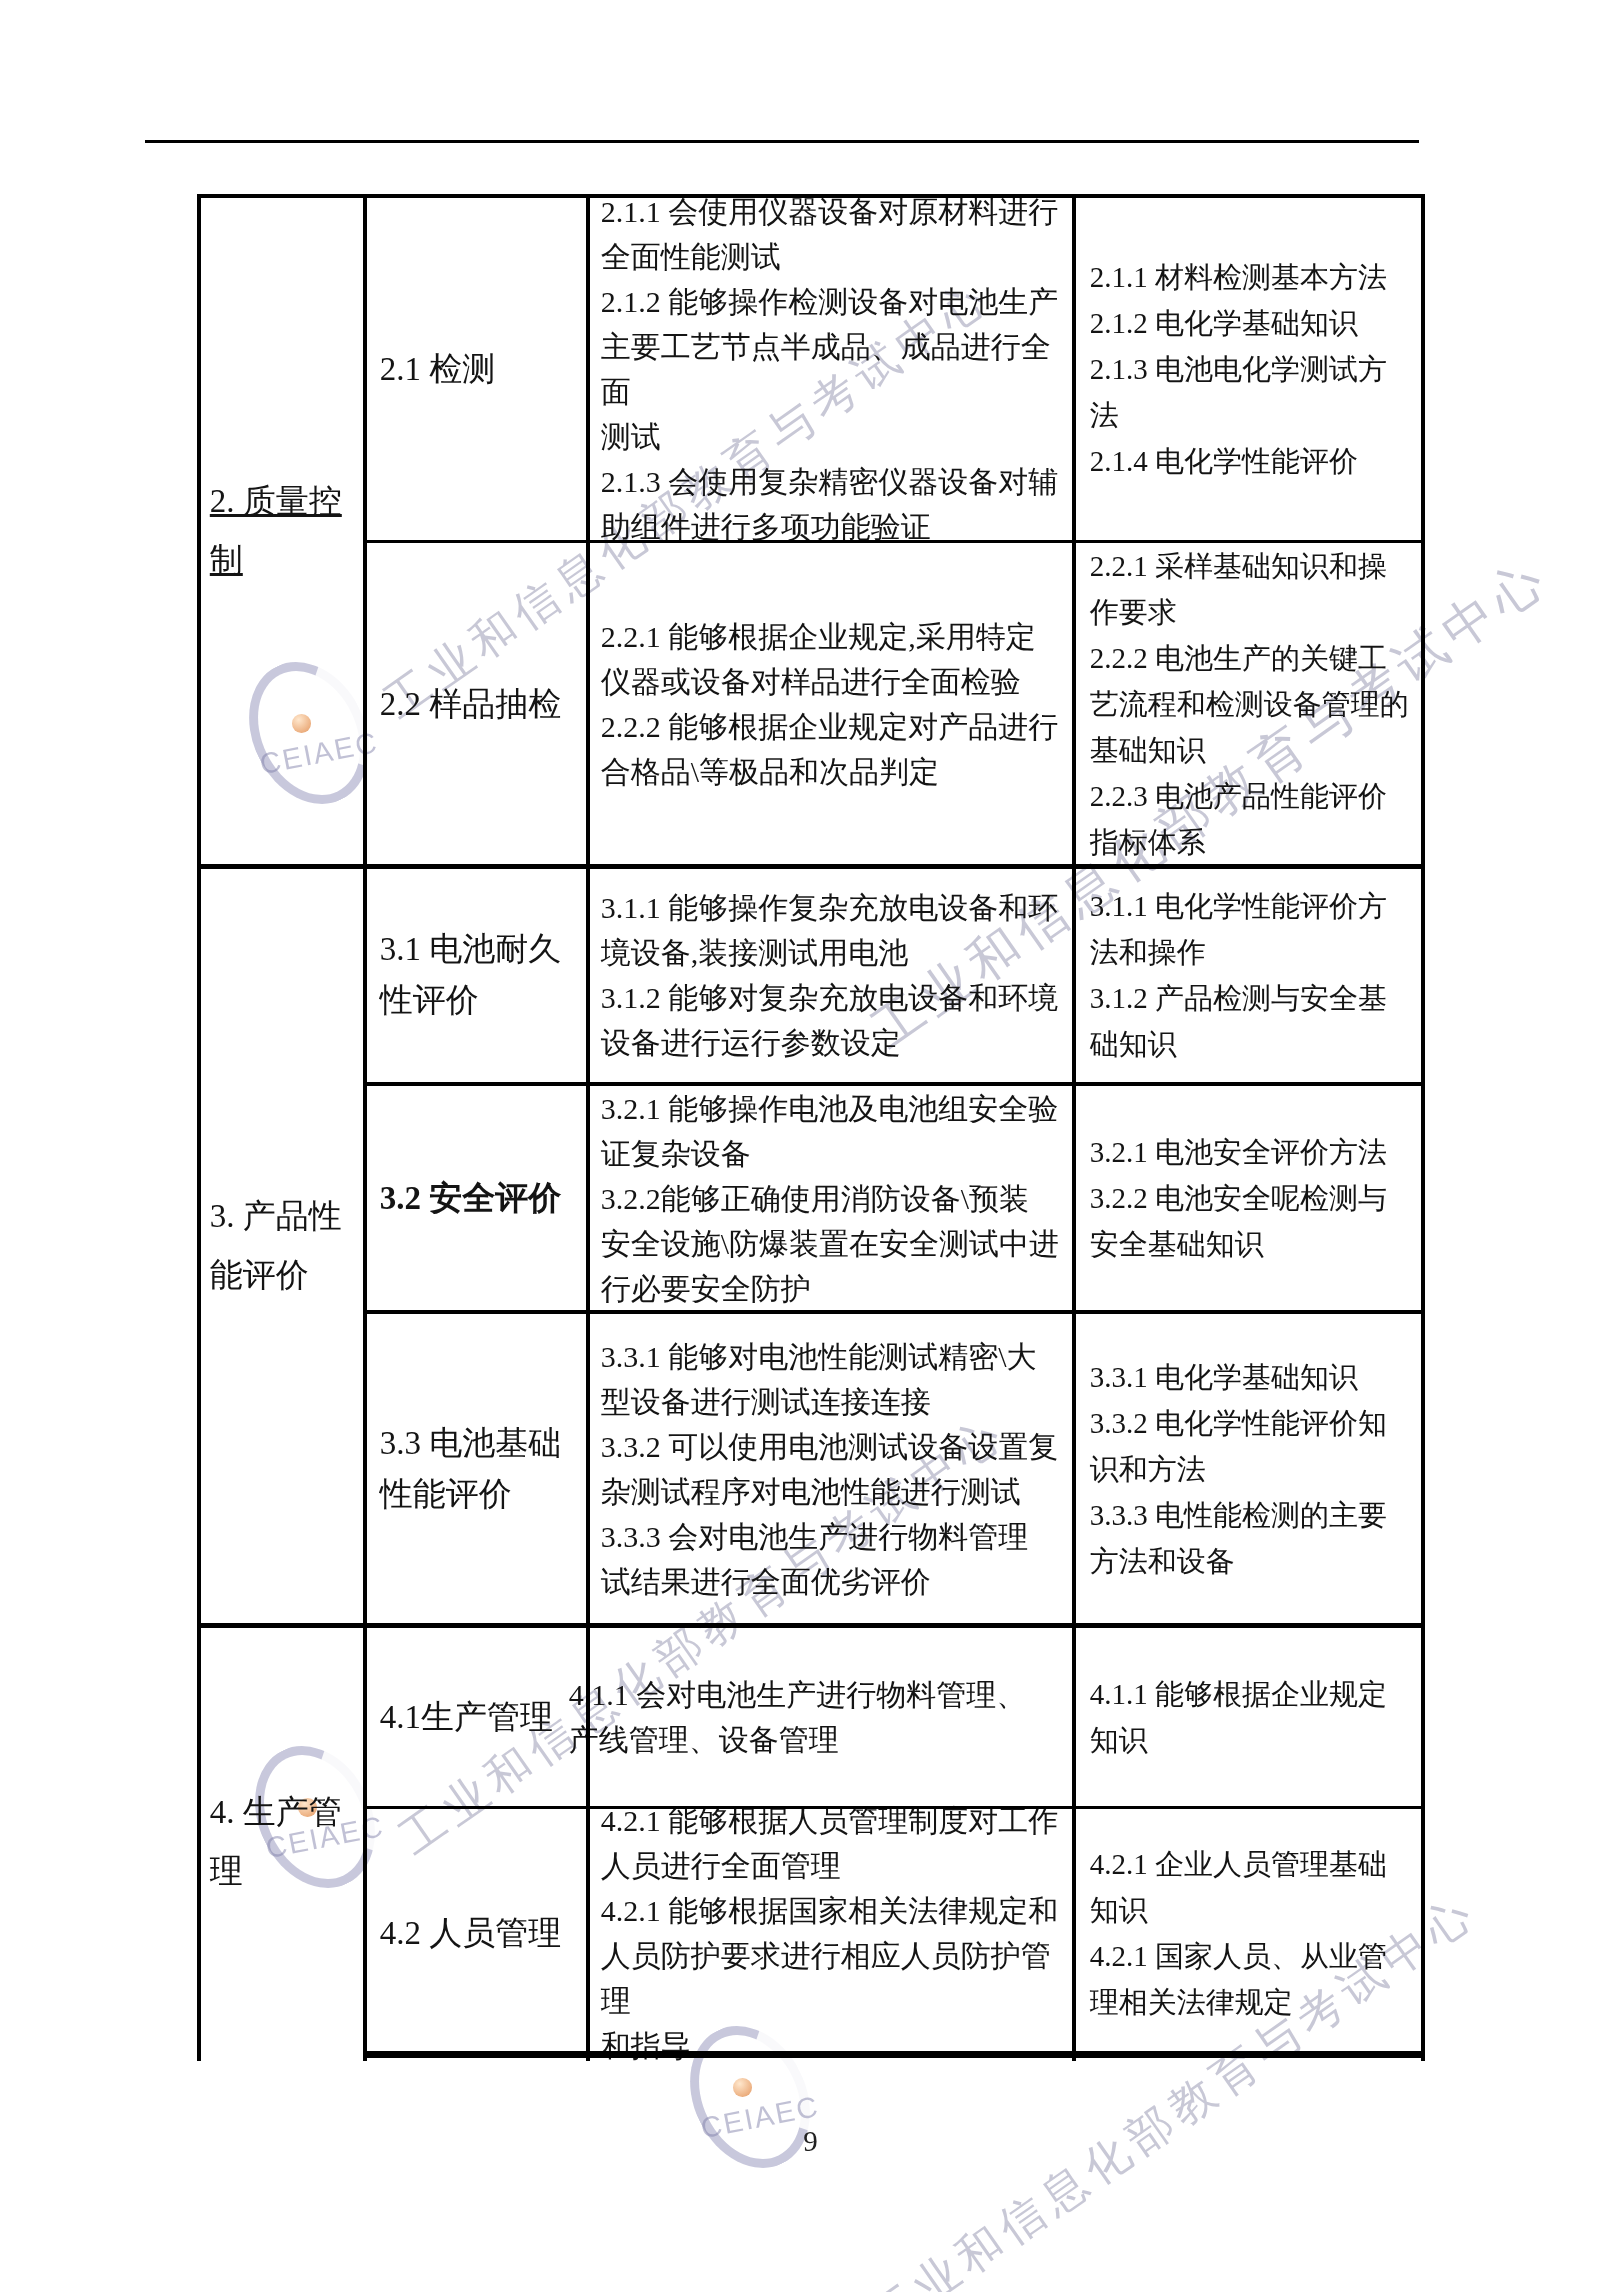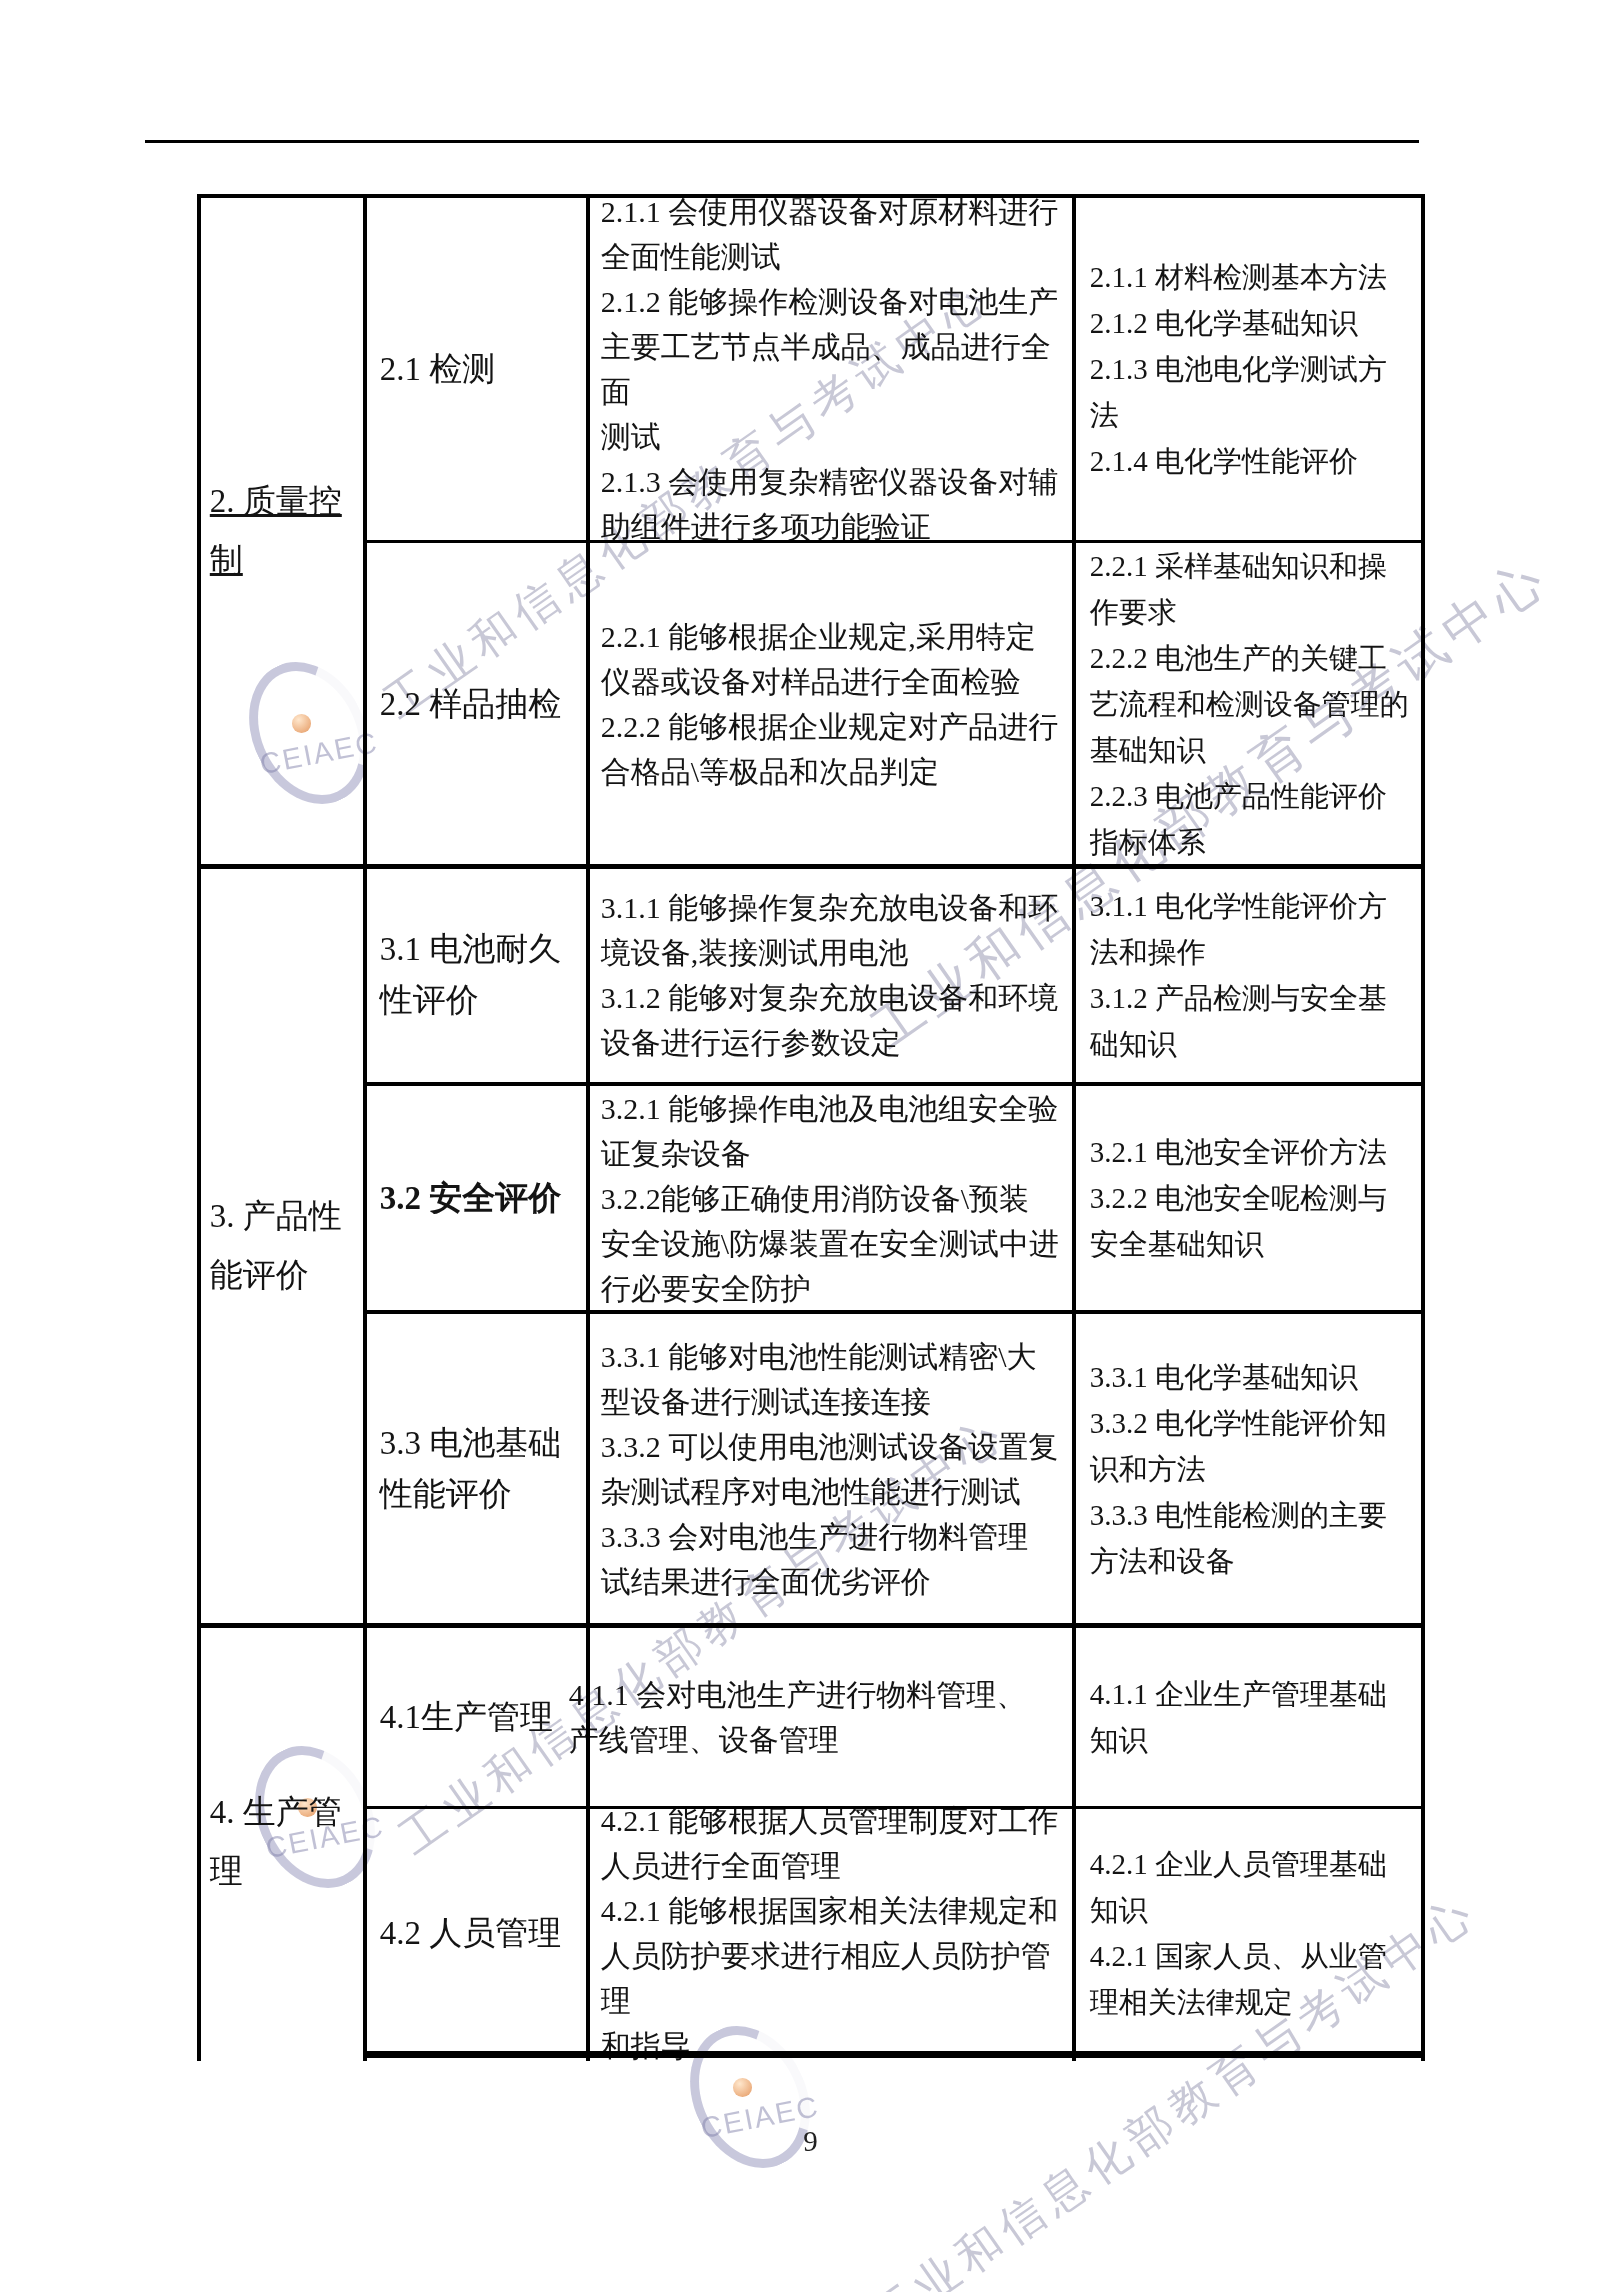--- a/index.html
+++ b/index.html
@@ -161,21 +161,21 @@
 3.3.2 电化学性能评价知
 识和方法
 3.3.3 电性能检测的主要
 方法和设备</div>
 
 <div class="cell c-cat" style="left:199px;top:1626px;width:166px;height:432px;">4. 生产管
 理</div>
 <div class="cell c-skill" style="left:365px;top:1626px;width:223px;height:182px;">4.1生产管理</div>
 <div class="cell c-body" style="left:556px;top:1626px;width:486px;height:182px;">4.1.1 会对电池生产进行物料管理、
 产线管理、设备管理</div>
-<div class="cell c-know" style="left:1074px;top:1626px;width:349px;height:182px;">4.1.1 企业生产管理基础
+<div class="cell c-know" style="left:1074px;top:1626px;width:349px;height:182px;">4.1.1 能够根据企业规定
 知识</div>
 
 <div class="cell c-skill" style="left:365px;top:1808px;width:223px;height:250px;">4.2 人员管理</div>
 <div class="cell c-body" style="left:588px;top:1808px;width:486px;height:250px;">4.2.1 能够根据人员管理制度对工作
 人员进行全面管理
 4.2.1 能够根据国家相关法律规定和
 人员防护要求进行相应人员防护管理
 和指导</div>
 <div class="cell c-know" style="left:1074px;top:1808px;width:349px;height:250px;">4.2.1 企业人员管理基础
 知识

